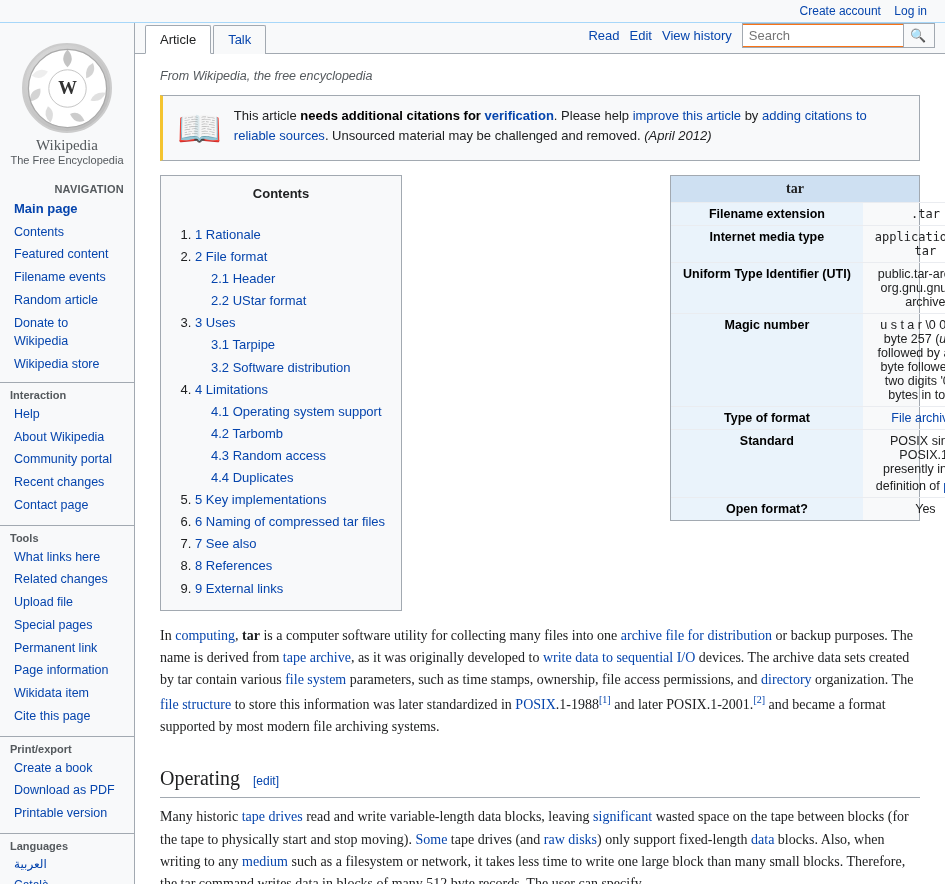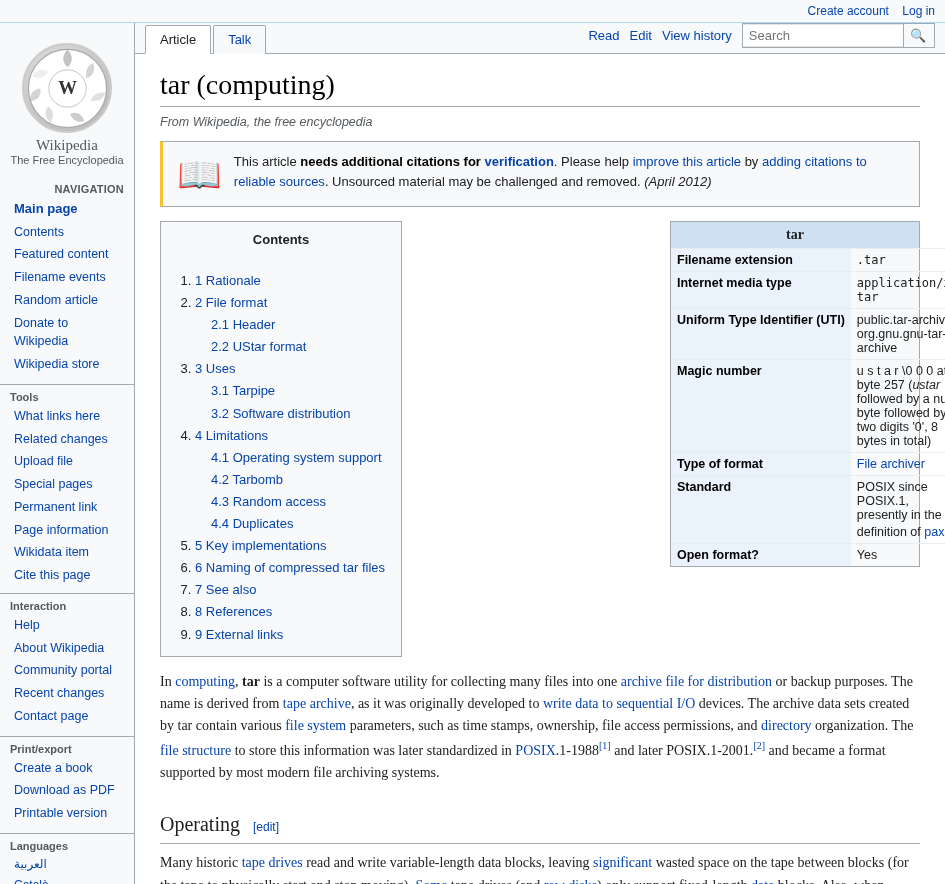--- a/index.html
+++ b/index.html
@@ -2,21 +2,21 @@
 <html><head>
   <meta charset="utf-8">
   <style>
     * { margin: 0; padding: 0; box-sizing: border-box; }
     body { font-family: 'Linux Libertine', 'Georgia', serif; font-size: 14px; color: #202122; background: #fff; }
     
     
     #top-bar {
       background: #f8f9fa;
       border-bottom: 1px solid #a7d7f9;
-      padding: 4px 10px;
+      padding: 4px 18px;
       text-align: right;
       font-size: 12px;
       font-family: Arial, sans-serif;
     }
     #top-bar a { color: #0645ad; text-decoration: none; margin-left: 10px; }
 
     
     #layout { display: flex; }
 
     
@@ -120,21 +120,21 @@
       align-items: center;
       gap: 10px;
       padding-bottom: 5px;
       justify-content: space-between;
     }
     .tab-group-right a { color: #0645ad; text-decoration: none; font-size: 13px; font-family: Arial, sans-serif; }
     #search-form {
       display: flex;
       align-items: center;
       border: 1px solid #a2a9b1;
-      background: #e5e5e5;
+      background: #f97316;
     }
     #search-input {
       border: none;
       outline: none;
       padding: 3px 6px;
       font-size: 13px;
       width: 160px;
       color: #54595d;
       font-family: Arial, sans-serif;
     }
@@ -205,23 +205,24 @@
     .infobox-title {
       background: #cee0f2;
       text-align: center;
       font-weight: bold;
       font-size: 14px;
       padding: 5px;
       font-family: 'Linux Libertine', Georgia, serif;
     }
     .infobox table { width: 100%; border-collapse: collapse; }
     .infobox td {
-      padding: 4px 6px;
+      padding: 4px 12px;
       vertical-align: top;
       border-top: 1px solid #eaecf0;
+      text-align: center;
     }
     .infobox td:first-child {
       font-weight: bold;
       color: #000;
       white-space: nowrap;
       width: 45%;
       background: #eaf3fb;
     }
     .infobox td.val { color: #202122; font-family: monospace; font-size: 12px; }
     .infobox td.val-normal { color: #202122; font-family: Arial, sans-serif; font-size: 12.5px; }
@@ -331,41 +332,41 @@
 
     <div class="sidebar-section">
       <div class="sidebar-section-title">Navigation</div>
       <a class="sidebar-link sidebar-bold">Main page</a>
       <a class="sidebar-link">Contents</a>
       <a class="sidebar-link">Featured content</a>
       <a class="sidebar-link">Filename events</a>
       <a class="sidebar-link">Random article</a>
       <a class="sidebar-link">Donate to Wikipedia</a>
       <a class="sidebar-link">Wikipedia store</a>
+    </div>
+
+    <div class="sidebar-section interaction-section">
+      <div class="sidebar-section-label">Interaction</div>
+      <a class="sidebar-link">Help</a>
+      <a class="sidebar-link">About Wikipedia</a>
+      <a class="sidebar-link">Community portal</a>
+      <a class="sidebar-link">Recent changes</a>
+      <a class="sidebar-link">Contact page</a>
     </div>
 
     <div class="sidebar-section">
       <div class="sidebar-section-label">Tools</div>
       <a class="sidebar-link">What links here</a>
       <a class="sidebar-link">Related changes</a>
       <a class="sidebar-link">Upload file</a>
       <a class="sidebar-link">Special pages</a>
       <a class="sidebar-link">Permanent link</a>
       <a class="sidebar-link">Page information</a>
       <a class="sidebar-link">Wikidata item</a>
       <a class="sidebar-link">Cite this page</a>
-    </div>
-
-    <div class="sidebar-section interaction-section">
-      <div class="sidebar-section-label">Interaction</div>
-      <a class="sidebar-link">Help</a>
-      <a class="sidebar-link">About Wikipedia</a>
-      <a class="sidebar-link">Community portal</a>
-      <a class="sidebar-link">Recent changes</a>
-      <a class="sidebar-link">Contact page</a>
     </div>
 
     <div class="sidebar-section">
       <div class="sidebar-section-label">Print/export</div>
       <a class="sidebar-link">Create a book</a>
       <a class="sidebar-link">Download as PDF</a>
       <a class="sidebar-link">Printable version</a>
     </div>
 
     <div class="sidebar-section">
@@ -388,21 +389,20 @@
         <a>Edit</a>
         <a>View history</a>
         <div id="search-form">
           <input id="search-input" type="text" placeholder="Search" style="">
           <button id="search-btn">🔍</button>
         </div>
       </div>
     </div>
 
     <div id="article">
-      <h1 id="article-title">tar (computing)</h1>
       <div id="article-subtitle">From Wikipedia, the free encyclopedia</div>
 
       <div class="ambox">
         <div class="ambox-icon">📖</div>
         <div class="ambox-text">
           This article <strong>needs additional citations for <a>verification</a></strong>. Please help <a>improve this article</a> by <a>adding citations to reliable sources</a>. Unsourced material may be challenged and removed. <em>(April 2012)</em>
         </div>
       </div>
 
       <div class="clearfix">

